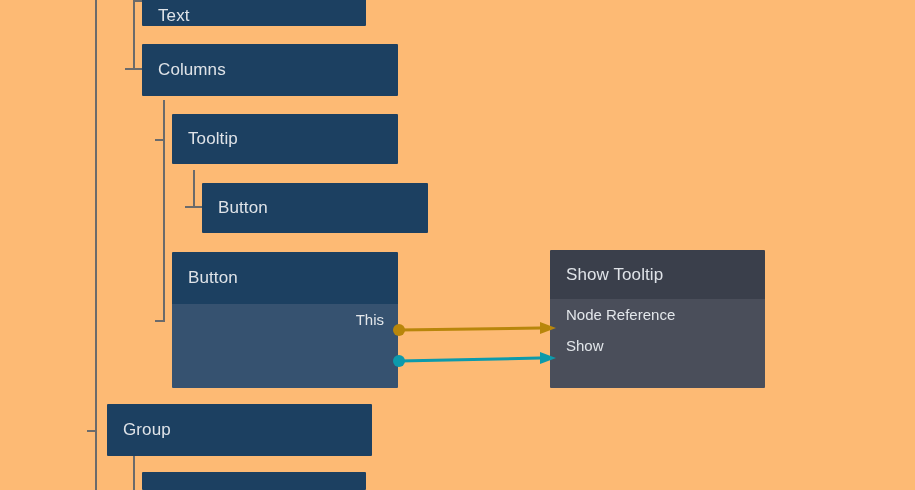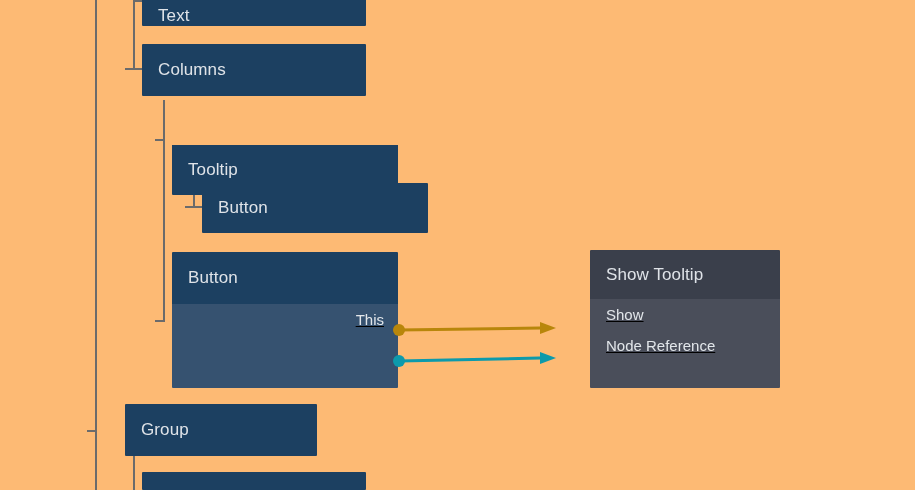--- a/index.html
+++ b/index.html
@@ -40,21 +40,20 @@
     align-items: center;
     padding: 0 16px;
     font-size: 17px;
     letter-spacing: .1px;
     color: #dfe3e8;
     white-space: nowrap;
   }
 
   .node-body {
     padding: 0;
-    text-decoration: underline;
   }
 
   
   .node.blue .node-header { background: #1c4061; }
   .node.blue .node-body   { background: #365270; }
 
   
   .node.gray .node-header { background: #3a3f4b; }
   .node.gray .node-body   { background: #4a4e5a; }
 
@@ -95,46 +94,46 @@
       <div class="tree-line h" style="left: 185px; top: 206px; width: 18px; background: rgb(107, 107, 107);"></div>
       <div class="tree-line h" style="left: 155px; top: 320px; width: 10px; background: rgb(107, 107, 107);"></div>
       <div class="tree-line h" style="left: 87px; top: 430px; width: 10px; background: rgb(107, 107, 107);"></div>
       <div class="tree-line v" style="left: 133px; top: 455px; height: 35px; background: rgb(107, 107, 107);"></div>
     </div>
 
   <div id="nodes-layer">
       <div class="node blue" style="left: 142px; top: -22px; width: 224px;">
         <div class="node-header" style="height: 48px; align-items: flex-end;">Text</div>
       </div>
-      <div class="node blue" style="left: 142px; top: 44px; width: 224px;">
+      <div class="node blue" style="left: 142px; top: 44px; width: 256px;">
         <div class="node-header" style="height: 52px;">Columns</div>
       </div>
       <div class="node blue" style="left: 172px; top: 114px; width: 226px;">
-        <div class="node-header" style="height: 50px; margin-top: 31px;">Tooltip</div>
+        <div class="node-header" style="height: 50px;">Tooltip</div>
       </div>
       <div class="node blue" style="left: 202px; top: 183px; width: 226px;">
         <div class="node-header" style="height: 50px;">Button</div>
       </div>
       <div class="node blue" style="left: 172px; top: 252px; width: 226px;">
         <div class="node-header" style="height: 52px;">Button</div>
         <div class="node-body" style="height: 84px;">
           <div class="port-row out">This</div>
         </div>
       </div>
-      <div class="node blue" style="left: 125px; top: 404px; width: 192px;">
+      <div class="node blue" style="left: 107px; top: 404px; width: 265px;">
         <div class="node-header" style="height: 52px;">Group</div>
       </div>
       <div class="node blue" style="left: 142px; top: 472px; width: 224px;">
         <div class="node-header" style="height: 18px;"></div>
       </div>
-      <div class="node gray" style="left: 550px; top: 250px; width: 190px; margin-left: 40px;">
+      <div class="node gray" style="left: 550px; top: 250px; width: 215px;">
         <div class="node-header" style="height: 49px;">Show Tooltip</div>
         <div class="node-body" style="height: 89px;">
+          <div class="port-row in">Node Reference</div>
           <div class="port-row in">Show</div>
-          <div class="port-row in">Node Reference</div>
         </div>
       </div>
     </div>
 
   <svg id="wires" viewBox="0 0 915 490" xmlns="http://www.w3.org/2000/svg">
       <g>
         <line x1="399" y1="330" x2="540" y2="328" stroke="#b8860b" stroke-width="3"></line>
         <circle cx="399" cy="330" r="6" fill="#b8860b"></circle>
         <polygon points="540,322 556,328 540,334" fill="#b8860b"></polygon>
       </g>

